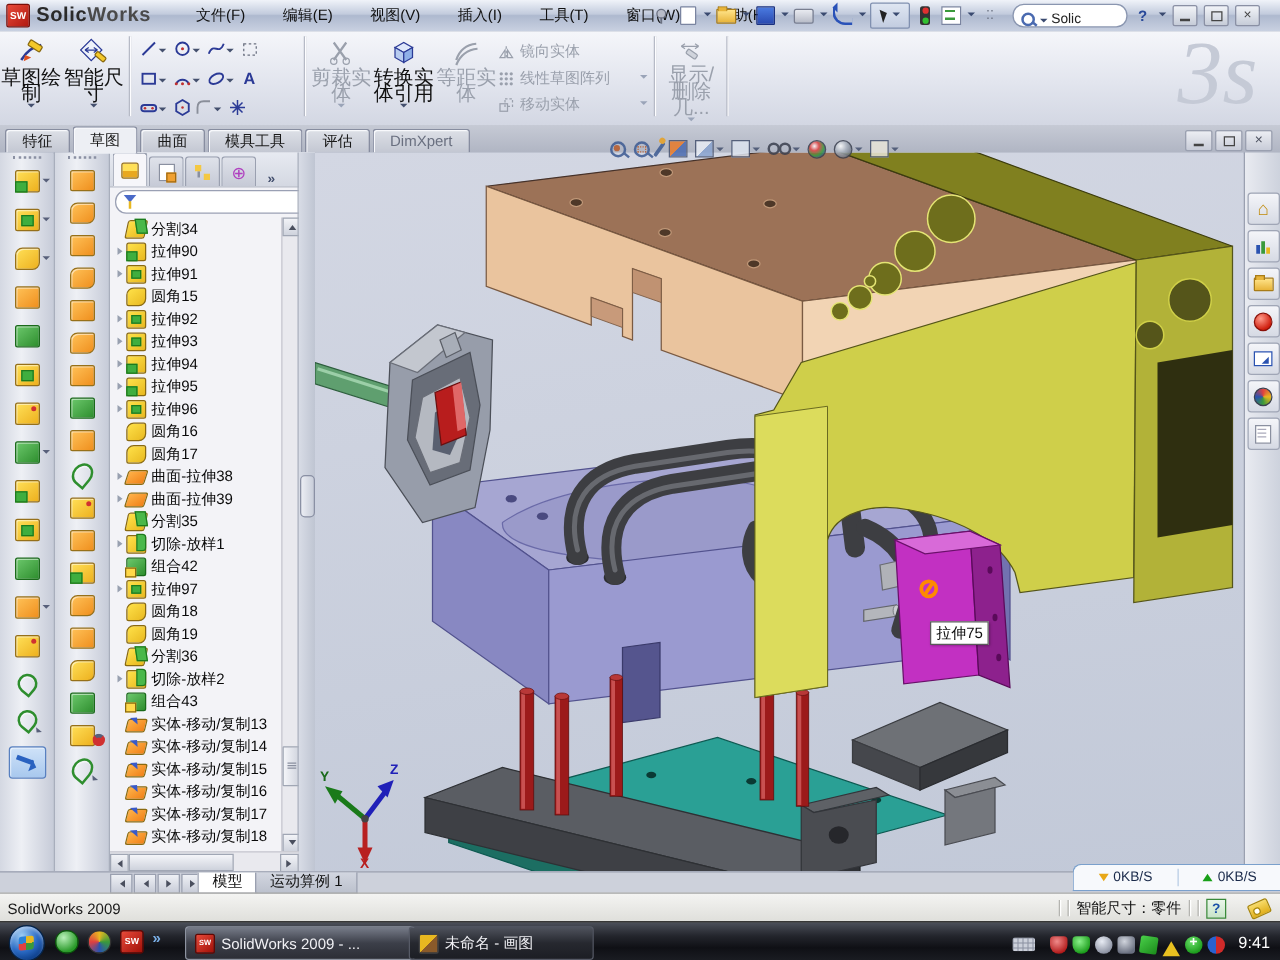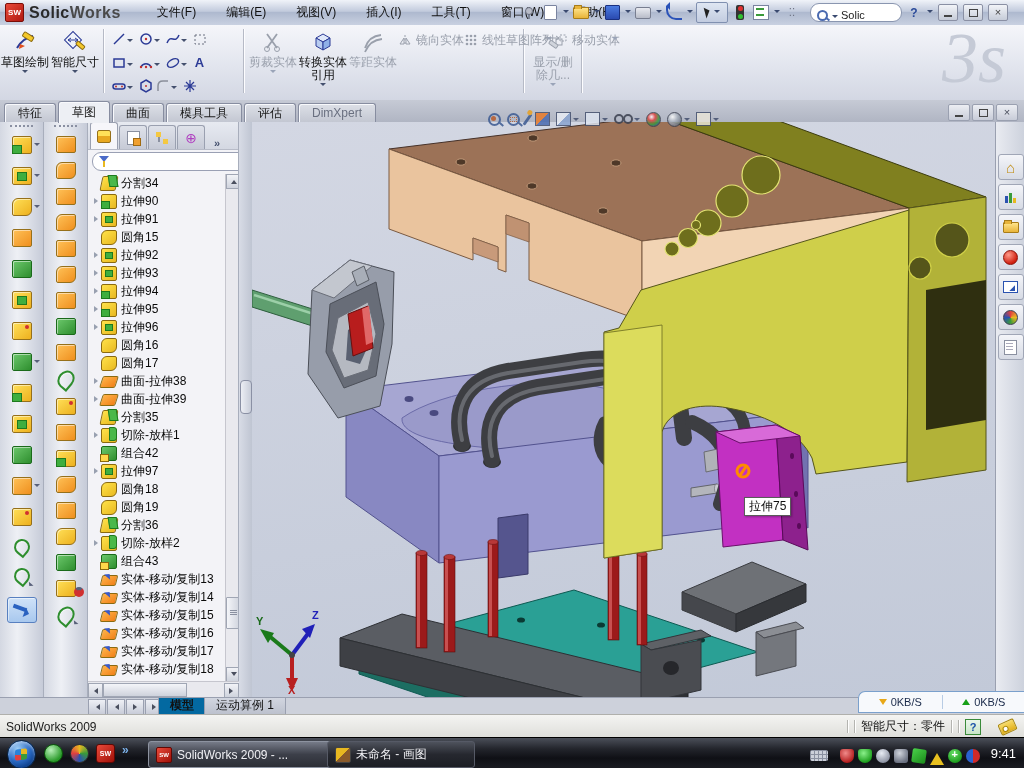--- a/index.html
+++ b/index.html
@@ -42,30 +42,30 @@
   .winbtn{width:18px;height:15px;margin-left:2px;background:linear-gradient(#f2f4f8,#c6ccd8);
     border:1px solid #8a90a4;border-radius:2px;display:flex;align-items:center;justify-content:center;color:#444;font-size:11px;line-height:1}
   .minbar{width:8px;height:2px;background:#444;margin-top:6px}
   .restbox{width:7px;height:6px;border:1.5px solid #444}
   
   #cmdbar{position:absolute;left:0;top:25px;width:1024px;height:75px;
     background:linear-gradient(#f5f6fa,#e2e5ee 55%,#d3d7e3);border-bottom:1px solid #9aa0ae;display:flex;align-items:stretch}
   #watermark{position:absolute;right:18px;top:-8px;font-family:"Liberation Serif","DejaVu Serif",serif;
     font-style:italic;font-size:72px;color:#c5cad6;pointer-events:none}
   .bigbtn{width:50px;display:flex;flex-direction:column;align-items:center;padding-top:4px;position:relative}
-  .bigbtn .lab{font-size:12px;line-height:13px;text-align:center;margin-top:1px}
+  .bigbtn .lab{font-size:16px;line-height:13px;text-align:center;margin-top:1px}
   .bigbtn .dd{width:0;height:0;border:3px solid transparent;border-top-color:#44506e;margin-top:1px}
   .bigbtn.dis .lab{color:#9aa0ac}
   .vsep{width:1px;background:#b6bac6;border-right:1px solid #fdfdff;margin:4px 3px;height:64px}
   .bicon{width:26px;height:26px;display:flex;align-items:center;justify-content:center}
   #sketchgrid{display:flex;flex-direction:column;justify-content:space-between;padding:5px 2px;width:128px}
   .sgrow{display:flex;align-items:center;height:18px}
   .sg{width:17px;height:17px;display:flex;align-items:center;justify-content:center}
   .sgdd{width:0;height:0;border:3px solid transparent;border-top-color:#44506e;margin:6px 4px 0 0}
-  #trio{width:122px;display:flex;flex-direction:row;justify-content:space-around;padding:6px 0}
+  #trio{width:122px;display:flex;flex-direction:column;justify-content:space-around;padding:6px 0}
   .triorow{display:flex;align-items:center;gap:4px;height:18px;position:relative}
   .triorow .lab{color:#9aa0ac;font-size:12px;white-space:nowrap}
   .triorow .dd{position:absolute;right:2px;width:0;height:0;border:3px solid transparent;border-top-color:#9aa4b8}
   
   #tabrow{position:absolute;left:0;top:100px;width:1024px;height:22px;
     background:linear-gradient(#c6cad5,#b0b5c3);border-bottom:1px solid #9aa0b0}
   .rtab{display:inline-block;height:18px;line-height:18px;padding:0 13px;margin:3px 1px 0 1px;
     background:linear-gradient(#dde0e7,#c3c7d2);border:1px solid #878da0;border-bottom:none;
     border-radius:3px 3px 0 0;box-shadow:inset 1px 1px 0 #f8f9fc;color:#1a1a1a;vertical-align:top}
   .rtab.active{background:#edeff4;height:21px;margin-top:1px;line-height:20px;position:relative;z-index:2}
@@ -183,21 +183,21 @@
   .tppal::after{content:"";position:absolute;right:-2px;bottom:-3px;border:4px solid transparent;border-top-color:#2a52b0;transform:rotate(-45deg)}
   .tpball2{width:13px;height:13px;border-radius:50%;background:conic-gradient(#e04040,#e8b820,#3a9a3a,#2a52b0,#e04040);border:1px solid #3a3f4e}
   .tpdoc{width:11px;height:13px;background:#fff;border:1px solid #8a90a0;position:relative}
   .tpdoc::after{content:"";position:absolute;left:1px;top:2px;width:7px;border-top:1.5px solid #aab;box-shadow:0 3px 0 #aab,0 6px 0 #aab}
   
   #bottombar{position:absolute;left:0;top:697px;width:1024px;height:17px;background:#cdd1db;border-top:1px solid #9aa0b0}
   #navbtns{position:absolute;left:88px;top:1px;display:flex;gap:1px}
   .nav{width:16px;height:14px;background:linear-gradient(#eef0f5,#c8ccd8);border:1px solid #9aa0b0;display:flex;align-items:center;justify-content:center}
   .btab{position:absolute;top:0;height:16px;line-height:15px;padding:0 11px;font-size:12px;
     background:linear-gradient(#d2d6e0,#bcc1cd);border:1px solid #9aa0b0;border-top:none}
-  .btab.active{background:#0369a1;font-weight:bold}
+  .btab.active{background:#ffffff;font-weight:normal}
   
   #netmon{position:absolute;left:858px;top:691px;width:166px;height:20px;background:#f7f9fc;
     border:1px solid #7aa0cc;border-right:none;border-radius:7px 0 0 0;display:flex;align-items:center;z-index:45;font-size:11px;color:#1a2a4a}
   .netcell{flex:1;display:flex;align-items:center;justify-content:center;gap:4px}
   .netdiv{width:1px;height:14px;background:#b8cce4}
   .arr-dn{width:0;height:0;border:4px solid transparent;border-top:6px solid #e8a818;margin-top:4px}
   .arr-up{width:0;height:0;border:4px solid transparent;border-bottom:6px solid #18a018;margin-bottom:4px}
   
   #statusbar{position:absolute;left:0;top:714px;width:1024px;height:23px;
     background:linear-gradient(#f4f4f2,#dededa);border-top:1px solid #b0b0ac;display:flex;align-items:center}

